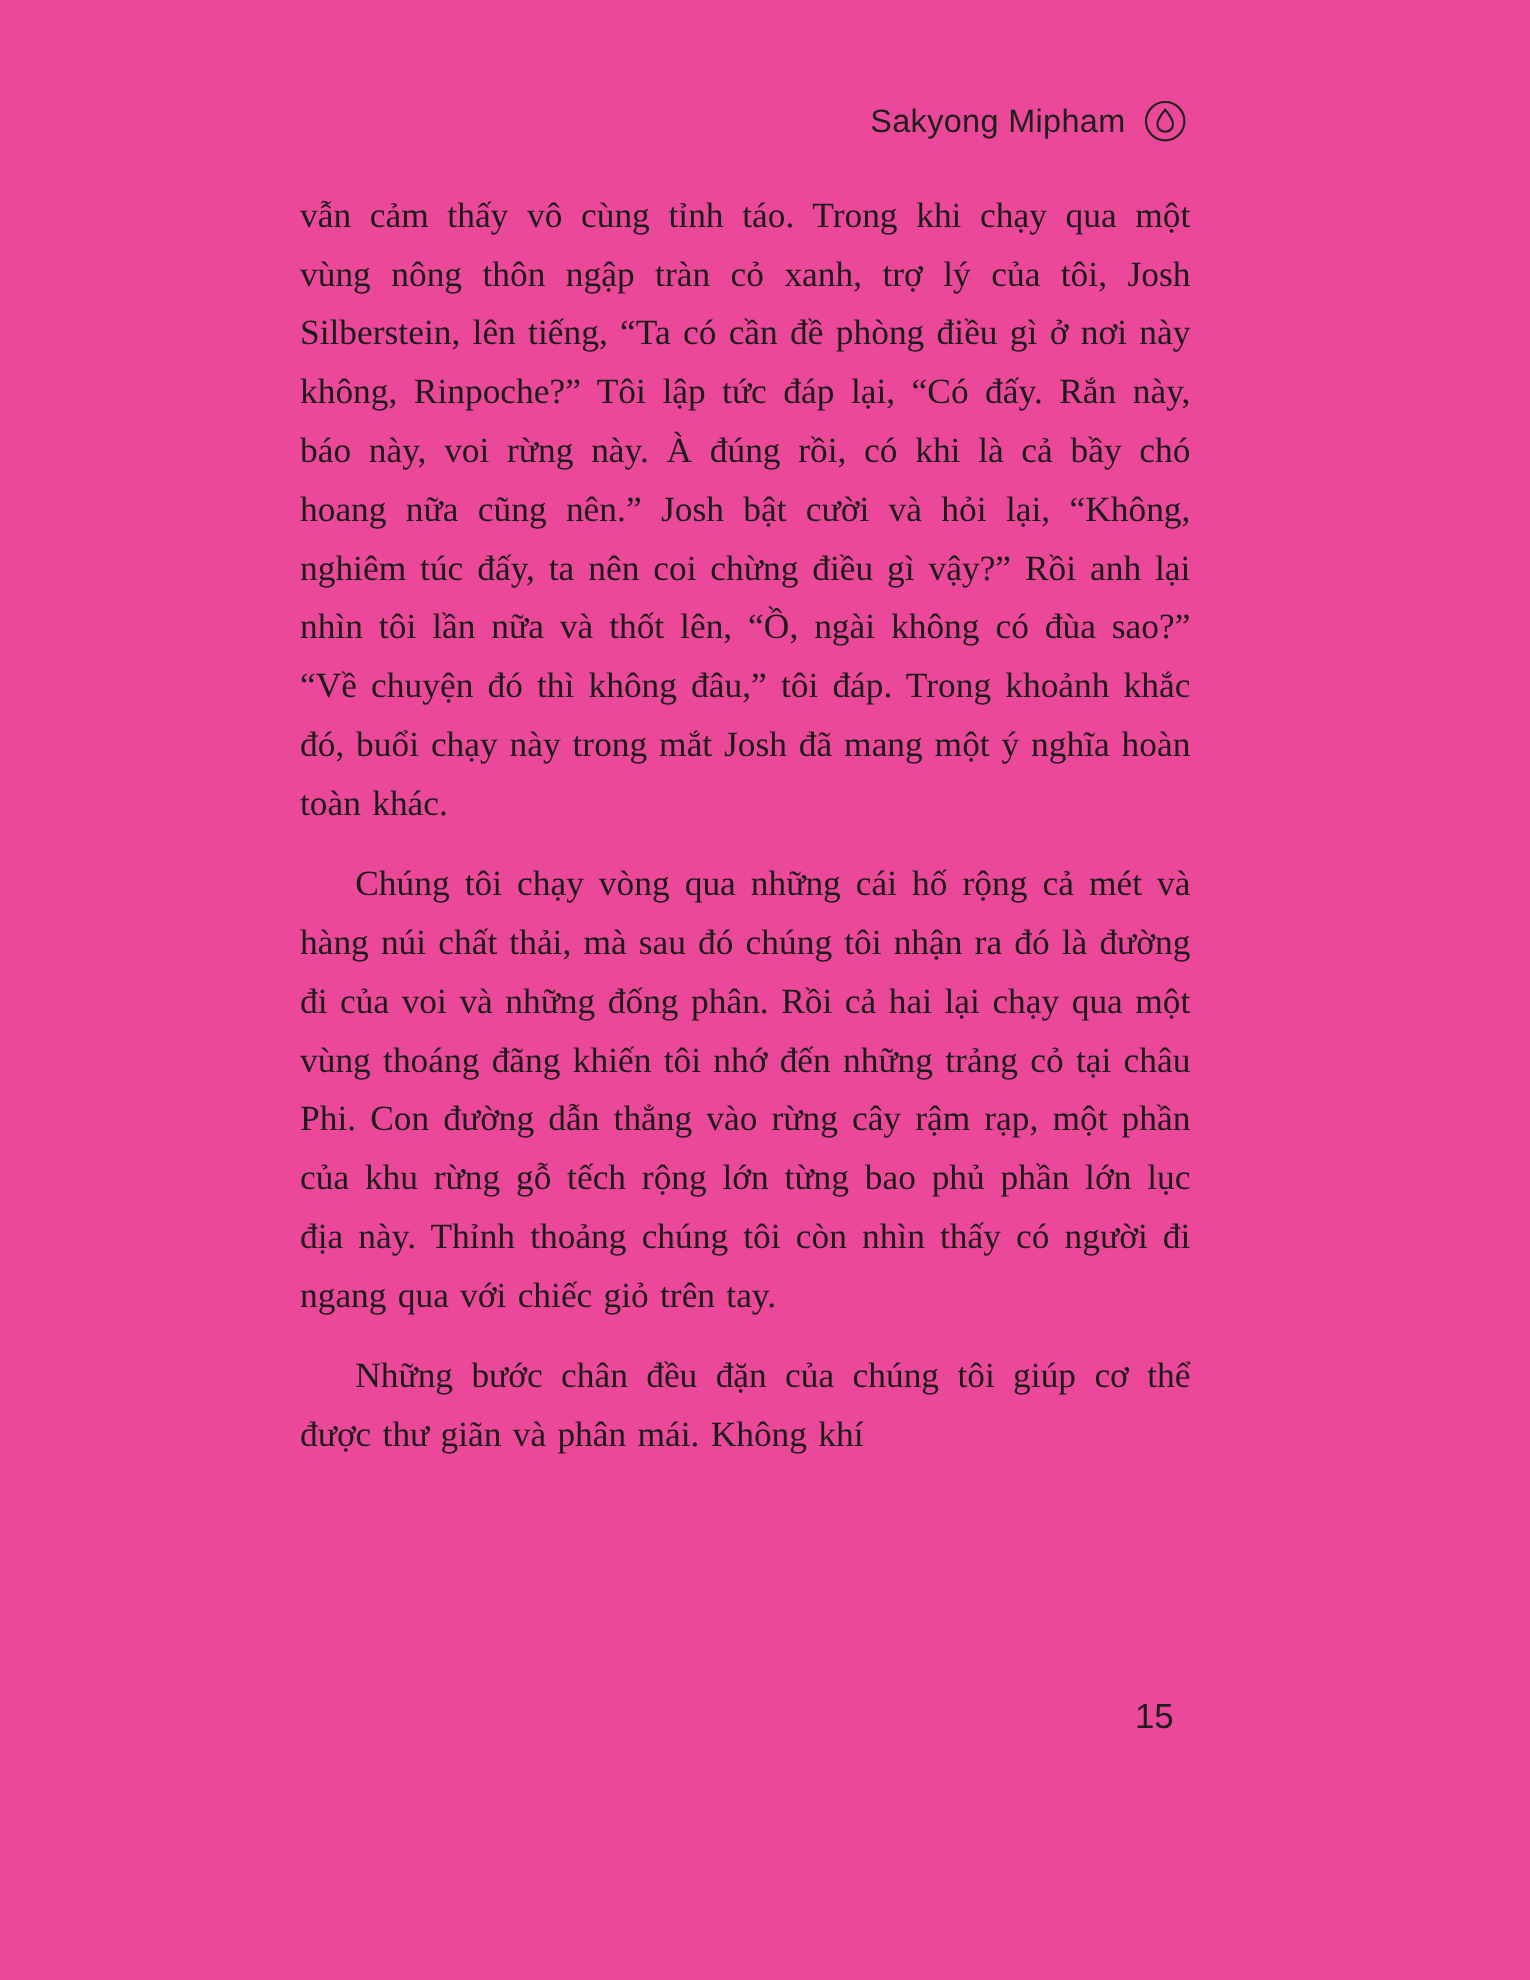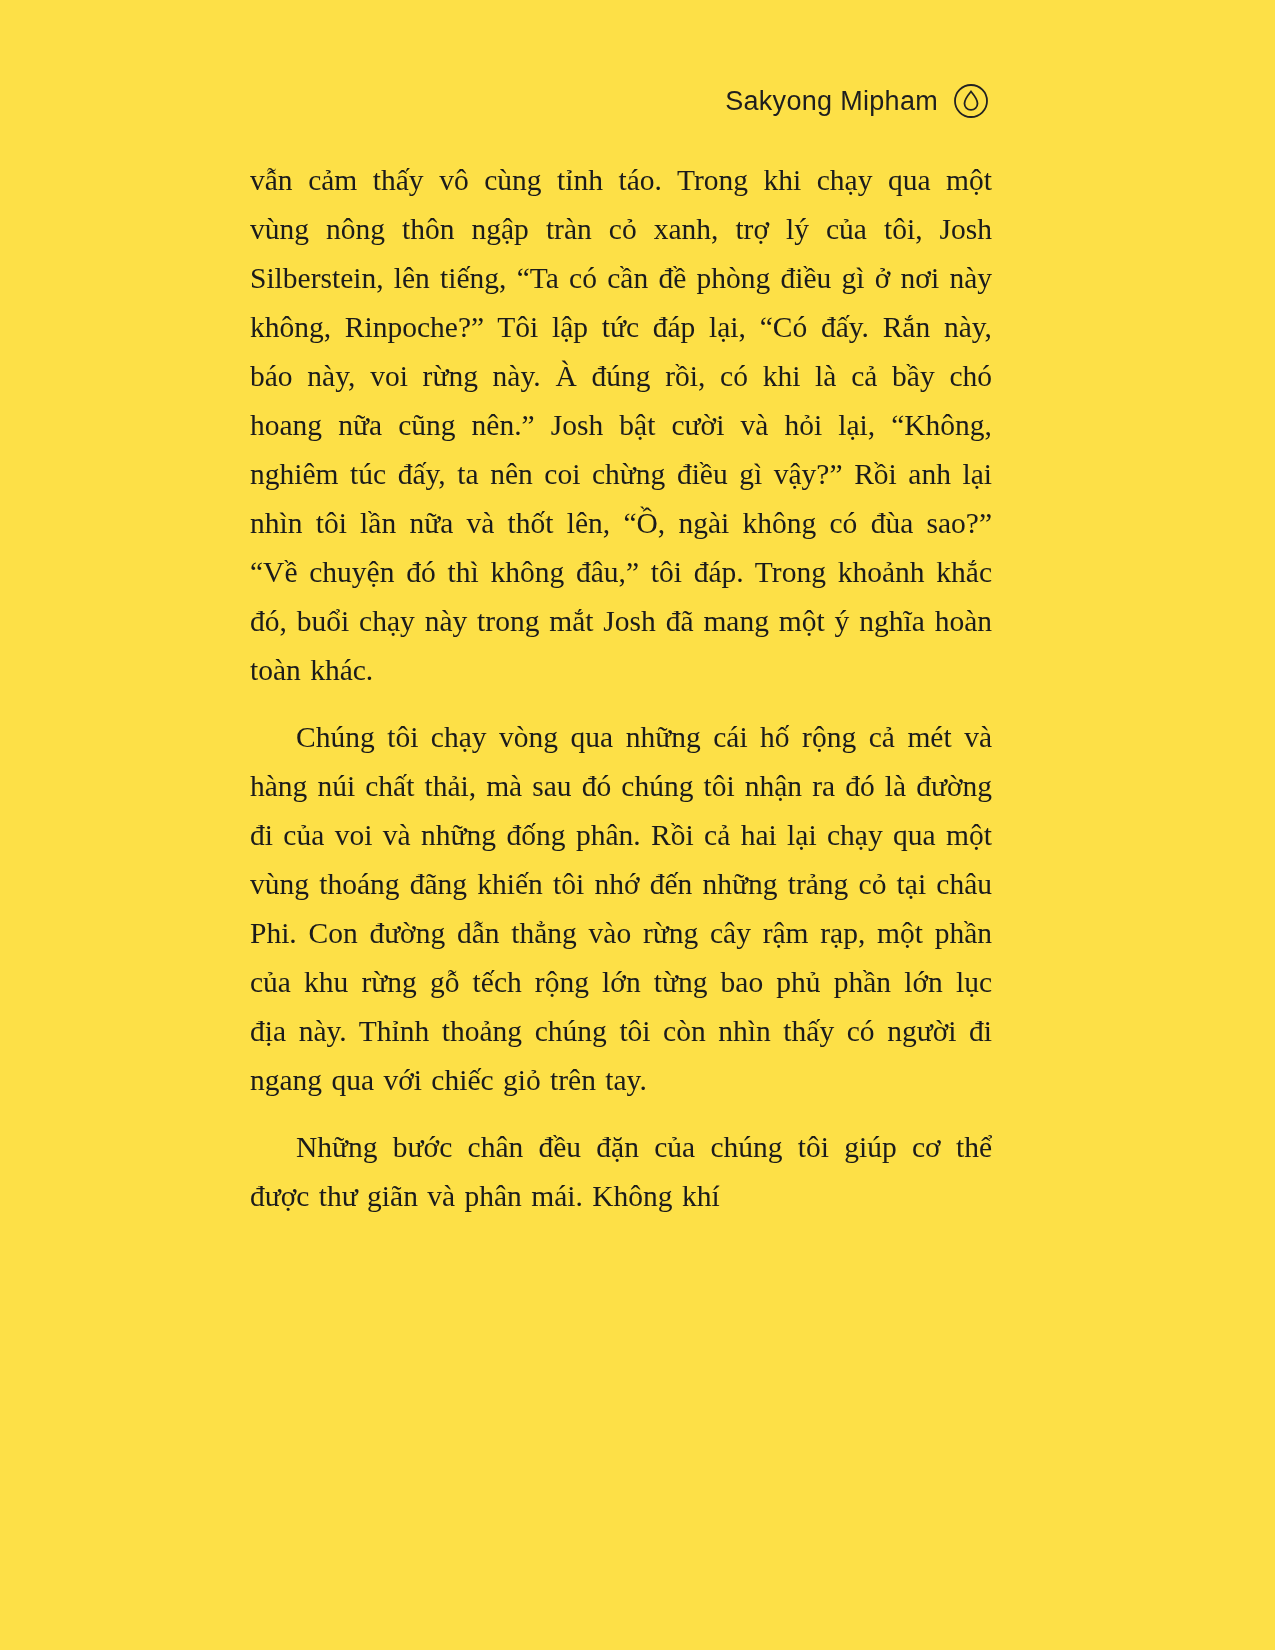--- a/index.html
+++ b/index.html
@@ -4,21 +4,21 @@
 <style>
   html, body {
     margin: 0;
     padding: 0;
     background: #ffffff;
   }
   .page {
     position: relative;
     width: 1275px;
     height: 1650px;
-    background: #fde047;
+    background: #ec4899;
     overflow: hidden;
     font-family: "Liberation Serif", serif;
     color: #1b1b1b;
   }
   .page-header {
     position: absolute;
     top: 82px;
     left: 250px;
     width: 740px;
     display: flex;
@@ -87,14 +87,17 @@
       </svg>
     </span>
   </header>
 
   <main class="page-body">
     <p class="para">vẫn cảm thấy vô cùng tỉnh táo. Trong khi chạy qua một vùng nông thôn ngập tràn cỏ xanh, trợ lý của tôi, Josh Silberstein, lên tiếng, “Ta có cần đề phòng điều gì ở nơi này không, Rinpoche?” Tôi lập tức đáp lại, “Có đấy. Rắn này, báo này, voi rừng này. À đúng rồi, có khi là cả bầy chó hoang nữa cũng nên.” Josh bật cười và hỏi lại, “Không, nghiêm túc đấy, ta nên coi chừng điều gì vậy?” Rồi anh lại nhìn tôi lần nữa và thốt lên, “Ồ, ngài không có đùa sao?” “Về chuyện đó thì không đâu,” tôi đáp. Trong khoảnh khắc đó, buổi chạy này trong mắt Josh đã mang một ý nghĩa hoàn toàn khác.</p>
     <p class="para indent">Chúng tôi chạy vòng qua những cái hố rộng cả mét và hàng núi chất thải, mà sau đó chúng tôi nhận ra đó là đường đi của voi và những đống phân. Rồi cả hai lại chạy qua một vùng thoáng đãng khiến tôi nhớ đến những trảng cỏ tại châu Phi. Con đường dẫn thẳng vào rừng cây rậm rạp, một phần của khu rừng gỗ tếch rộng lớn từng bao phủ phần lớn lục địa này. Thỉnh thoảng chúng tôi còn nhìn thấy có người đi ngang qua với chiếc giỏ trên tay.</p>
     <p class="para indent">Những bước chân đều đặn của chúng tôi giúp cơ thể được thư giãn và phân mái. Không khí</p>
   </main>
 
+  <footer class="page-footer">
+    <span class="page-number">15</span>
+  </footer>
 
 </div>
 
 </body></html>

